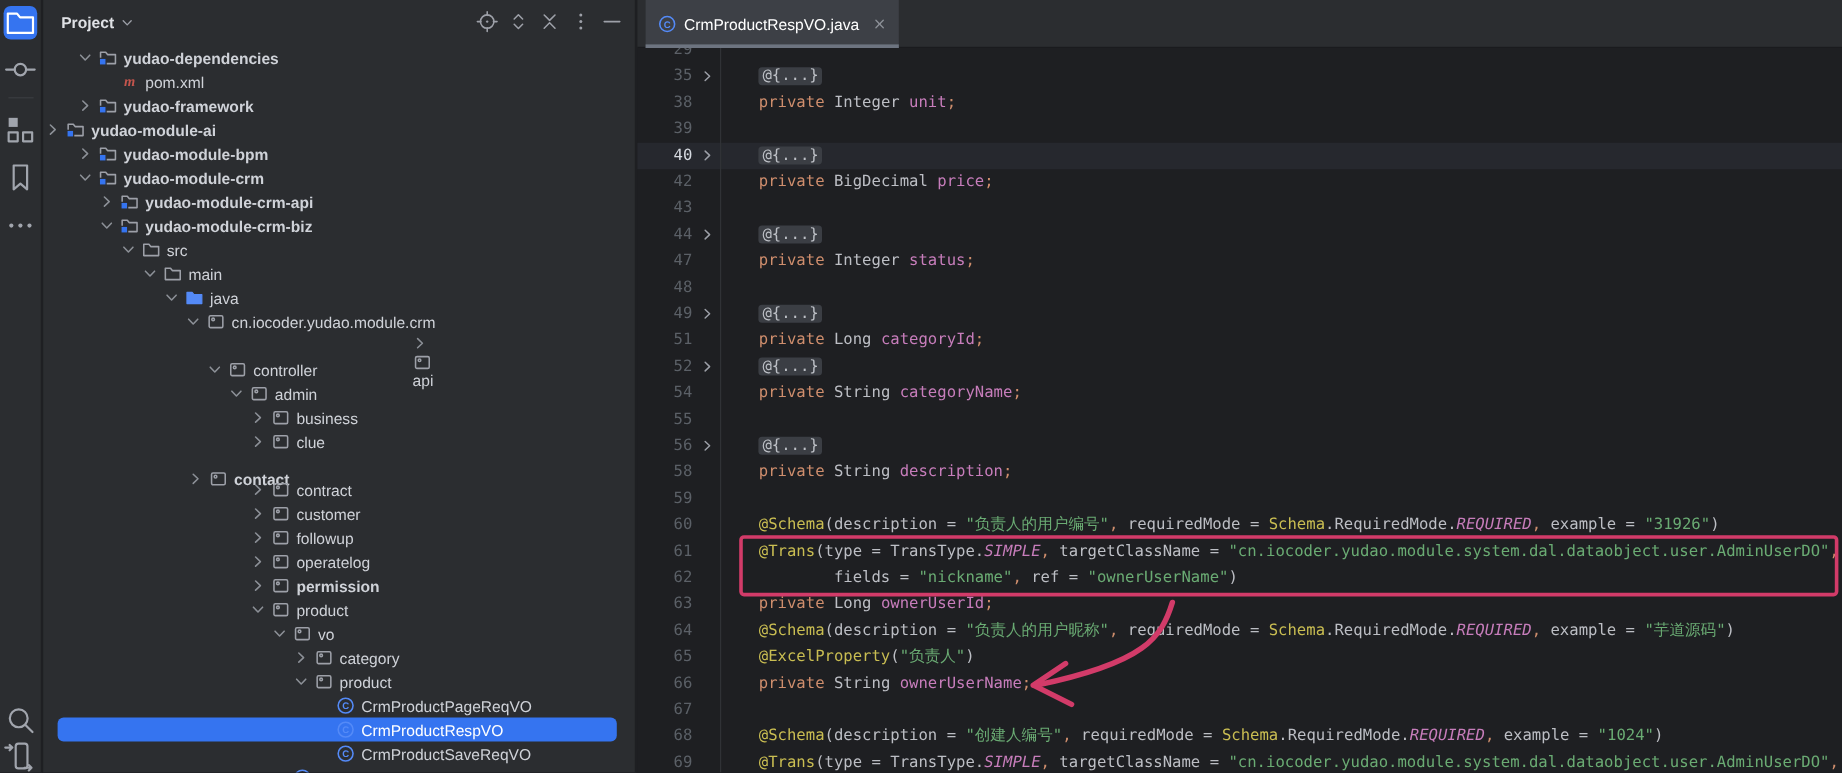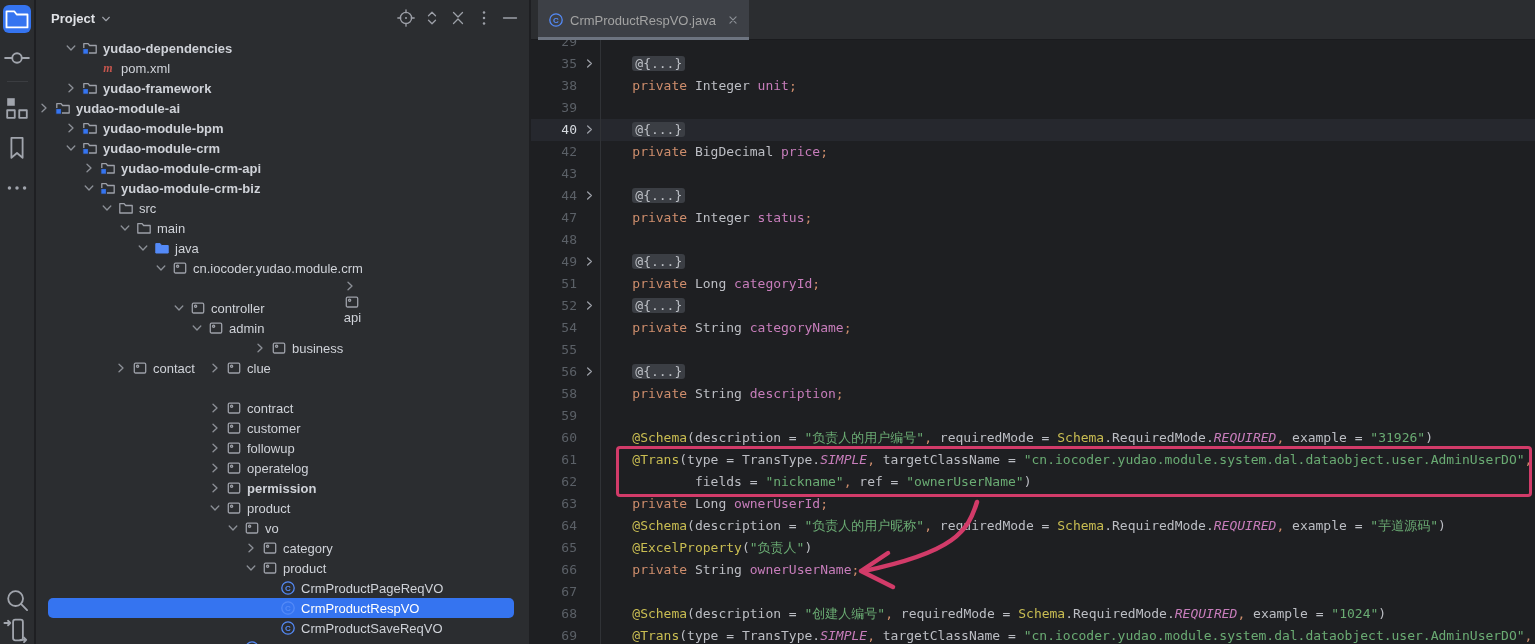--- a/index.html
+++ b/index.html
@@ -68,21 +68,21 @@
   .hl-arrow{position:absolute;left:0;top:0;width:1004px;height:644px;z-index:6;pointer-events:none;}
   .hl-arrow path{fill:none;stroke:var(--hl);stroke-width:4.5;stroke-linecap:round;stroke-linejoin:round;}
 
   
   .tab-bar{position:absolute;left:0;top:0;right:0;height:40px;background:#2B2D30;
            border-bottom:1px solid #1A1B1E;z-index:10;}
   .tab{position:absolute;left:7px;top:0;height:40px;width:211px;background:#3D4046;display:flex;
        align-items:center;padding:0 10px;gap:6px;}
   .tab::after{content:"";position:absolute;left:0;right:0;bottom:0;height:3px;background:#6D7480;}
   .tab .ticon{width:16px;height:16px;flex:0 0 16px;}
-  .tab-title{color:#a3a3a3;font-size:13px;white-space:nowrap;}
+  .tab-title{color:#ffffff;font-size:13px;white-space:nowrap;}
   .tab .close{color:#8C9097;margin-left:4px;width:14px;height:14px;flex:0 0 14px;}
   .ticon svg{width:100%;height:100%;display:block;}
   .st{fill:none;stroke:currentColor;stroke-width:1.3;stroke-linecap:round;stroke-linejoin:round;}
 </style>
 </head>
 <body>
 
 <div class="app">
 
   <div class="activity-bar" id="abar">
@@ -284,41 +284,41 @@
         <div class="trow" style="top: 318px; padding-left: 153px;">
           <span class="tchev"><svg viewBox="0 0 16 16">
               <path class="st" d="M4.2 6 L8 10 L11.8 6"></path>
             </svg></span>
           <span class="ticn"><svg viewBox="0 0 16 16">
               <rect class="st" x="2.3" y="3.2" width="11.4" height="9.8" rx="1.2"></rect>
               <circle class="st" cx="5.6" cy="6.2" r="1.1"></circle>
             </svg></span>
           <span class="tlabel">admin</span>
         </div>
-        <div class="trow" style="top: 338px; padding-left: 171px; margin-left: 45px;">
+        <div class="trow" style="top: 338px; padding-left: 171px;">
           <span class="tchev"><svg viewBox="0 0 16 16">
               <path class="st" d="M6 4.2 L10 8 L6 11.8"></path>
             </svg></span>
           <span class="ticn"><svg viewBox="0 0 16 16">
               <rect class="st" x="2.3" y="3.2" width="11.4" height="9.8" rx="1.2"></rect>
               <circle class="st" cx="5.6" cy="6.2" r="1.1"></circle>
             </svg></span>
           <span class="tlabel">business</span>
         </div>
         <div class="trow" style="top: 358px; padding-left: 171px;">
           <span class="tchev"><svg viewBox="0 0 16 16">
               <path class="st" d="M6 4.2 L10 8 L6 11.8"></path>
             </svg></span>
           <span class="ticn"><svg viewBox="0 0 16 16">
               <rect class="st" x="2.3" y="3.2" width="11.4" height="9.8" rx="1.2"></rect>
               <circle class="st" cx="5.6" cy="6.2" r="1.1"></circle>
             </svg></span>
           <span class="tlabel">clue</span>
         </div>
-        <div class="trow" style="top: 358px; padding-left: 77px;">
+        <div class="trow" style="top: 389px; padding-left: 119px; font-weight: bold;">
           <span class="tchev"><svg viewBox="0 0 16 16">
               <path class="st" d="M6 4.2 L10 8 L6 11.8"></path>
             </svg></span>
           <span class="ticn"><svg viewBox="0 0 16 16">
               <rect class="st" x="2.3" y="3.2" width="11.4" height="9.8" rx="1.2"></rect>
               <circle class="st" cx="5.6" cy="6.2" r="1.1"></circle>
             </svg></span>
           <span class="tlabel">contact</span>
         </div>
         <div class="trow" style="top: 398px; padding-left: 171px;">

